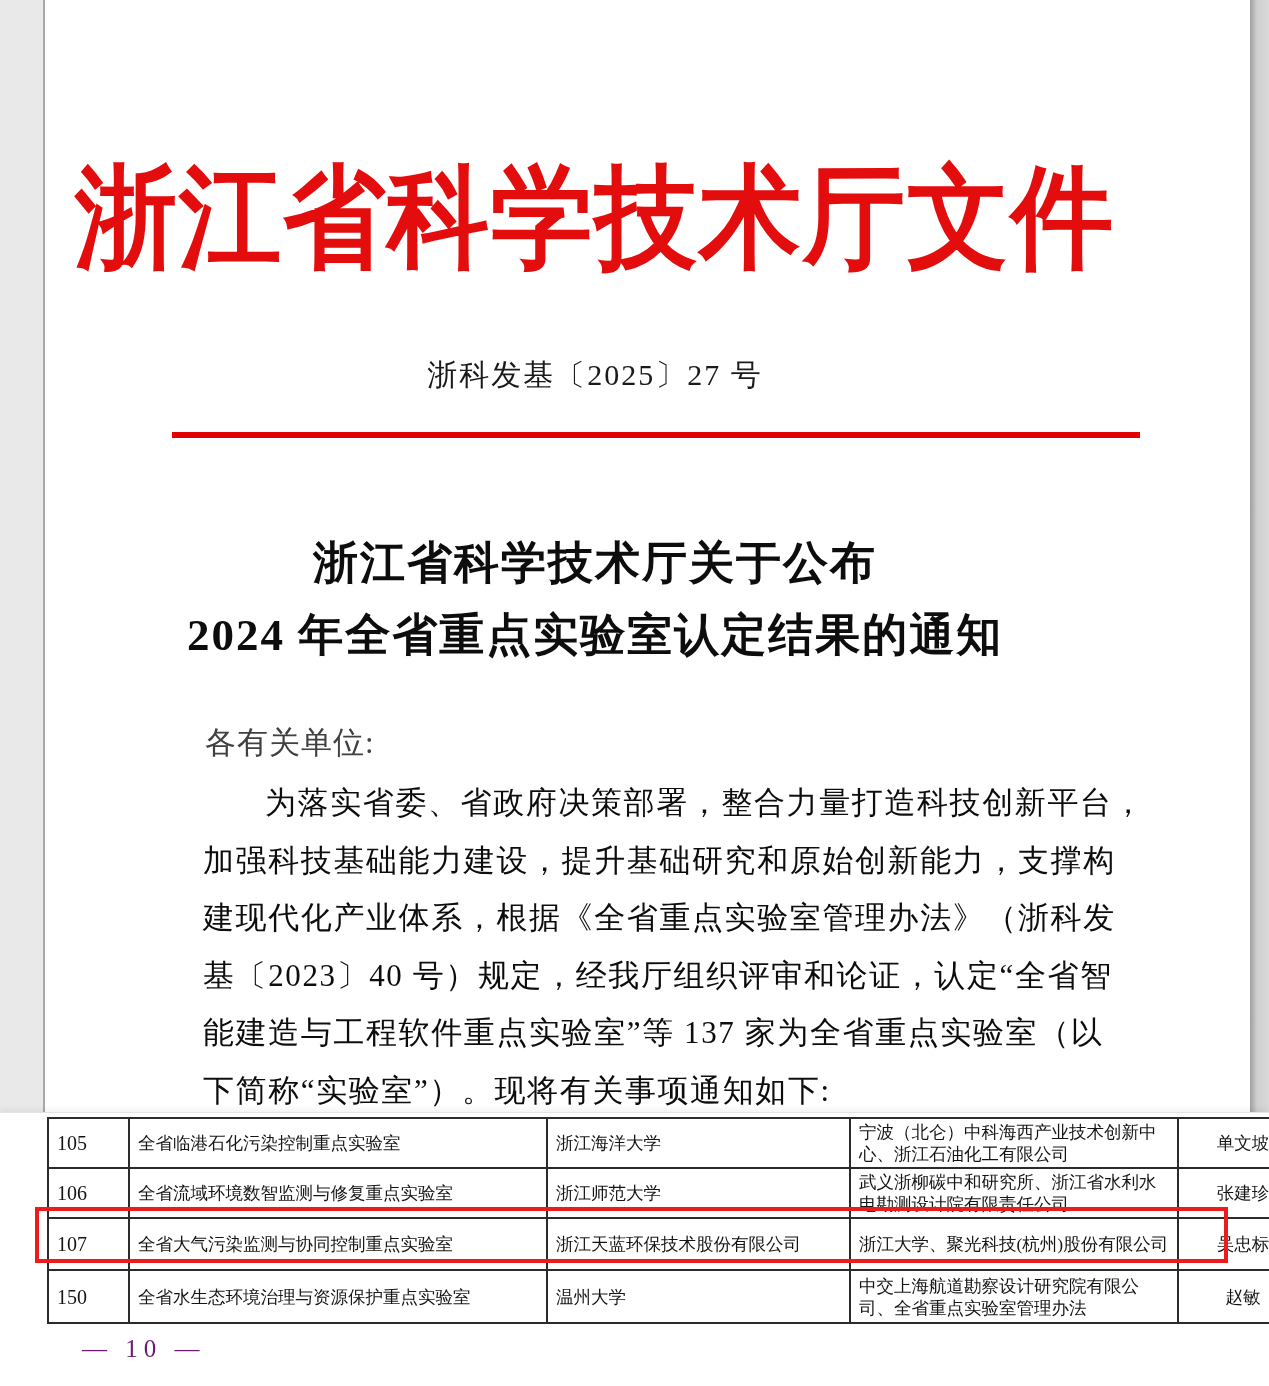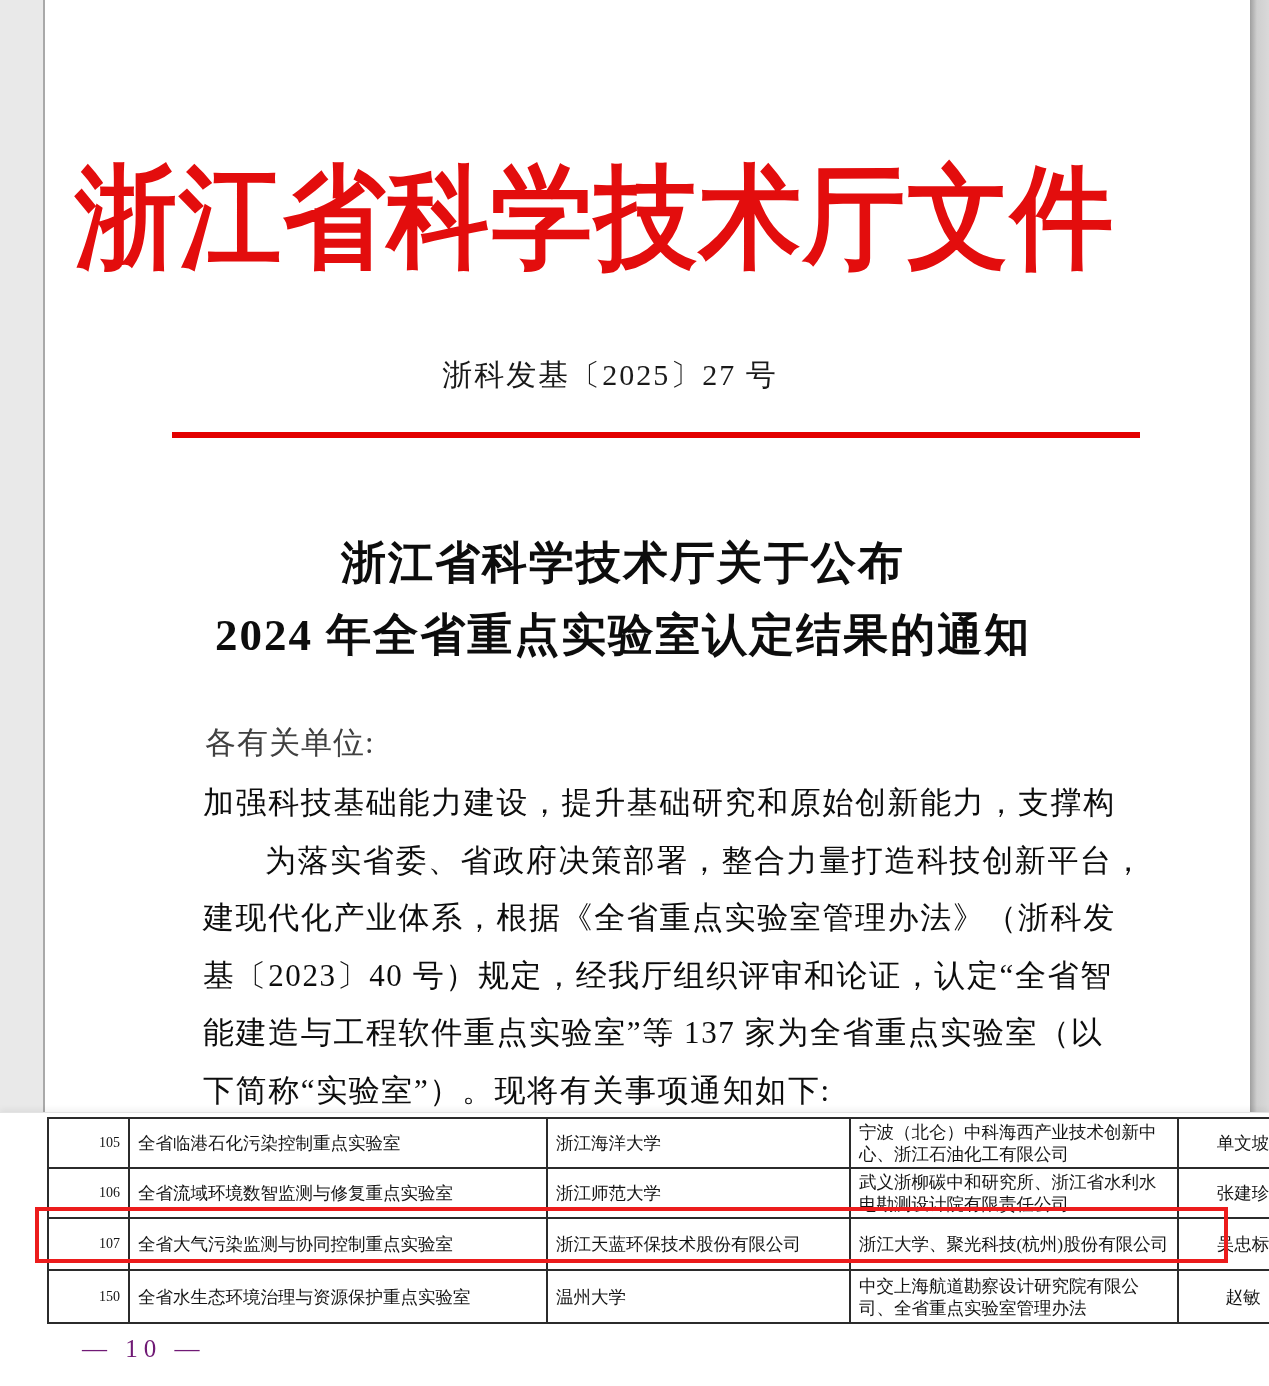--- a/index.html
+++ b/index.html
@@ -37,33 +37,31 @@
     transform: scaleY(1.10);
     transform-origin: center top;
     white-space: nowrap;
   }
   .doc-number {
     position: absolute; left: 0; top: 355px; width: 100%;
     text-align: center;
     font-size: 30px; letter-spacing: 2px;
     color: #1a1a1a;
     white-space: nowrap;
-    padding-left: 15px;
   }
   .red-rule {
     position: absolute; left: 127px; top: 432px; width: 968px; height: 6px;
     background: var(--rule-red, #e30000);
   }
   .notice-heading {
     position: absolute; left: 0; width: 100%;
     text-align: center;
     font-weight: 900; font-size: 45px; letter-spacing: 2px;
     color: #0d0d0d;
     white-space: nowrap;
-    margin-left: 28px;
   }
   .heading-1 { top: 533px; }
   .heading-2 { top: 605px; }
   .salutation {
     position: absolute; left: 160px; top: 722px;
     font-size: 31px; letter-spacing: 1px; color: #404040;
   }
   .body-text {
     position: absolute; left: 158px; top: 774px; width: 940px;
     font-size: 31px; color: #0d0d0d;
@@ -87,21 +85,21 @@
     width: 1170px;
     font-size: 17.5px;
     color: #141414;
   }
   table.lab-table td {
     border: 2px solid #2b2b2b;
     padding: 2px 8px;
     line-height: 22px;
     overflow: hidden;
   }
-  td.col-num   { width: 63px;  text-align: right; font-size: 14px; }
+  td.col-num   { width: 63px;  text-align: left; font-size: 20px; }
   td.col-lab   { width: 400px; padding-left: 24px; }
   td.col-inst  { width: 285px; padding-left: 16px; }
   td.col-part  { width: 310px; padding-left: 12px; }
   td.col-dir   { width: 112px; text-align: center; }
   tr.r0 td { height: 44px; }
   tr.r1 td { height: 43px; }
   tr.r2 td { height: 46px; }
   tr.r3 td { height: 47px; }
   .highlight-box {
     position: absolute; left: 35px; top: 94px;
@@ -123,22 +121,22 @@
 <div class="margin-strip margin-right"></div>
 
 <div class="page">
   <div class="doc-title">浙江省科学技术厅文件</div>
   <div class="doc-number">浙科发基〔2025〕27 号</div>
   <div class="red-rule"></div>
   <div class="notice-heading heading-1">浙江省科学技术厅关于公布</div>
   <div class="notice-heading heading-2">2024 年全省重点实验室认定结果的通知</div>
   <div class="salutation">各有关单位:</div>
   <div class="body-text">
+    <div class="body-line indent">为落实省委、省政府决策部署，整合力量打造科技创新平台，</div>
     <div class="body-line">加强科技基础能力建设，提升基础研究和原始创新能力，支撑构</div>
-    <div class="body-line indent">为落实省委、省政府决策部署，整合力量打造科技创新平台，</div>
     <div class="body-line">建现代化产业体系，根据《全省重点实验室管理办法》（浙科发</div>
     <div class="body-line">基〔2023〕40 号）规定，经我厅组织评审和论证，认定“全省智</div>
     <div class="body-line">能建造与工程软件重点实验室”等 137 家为全省重点实验室（以</div>
     <div class="body-line">下简称“实验室”）。现将有关事项通知如下:</div>
   </div>
 </div>
 
 <div class="table-section">
   <table class="lab-table">
     <tbody>

